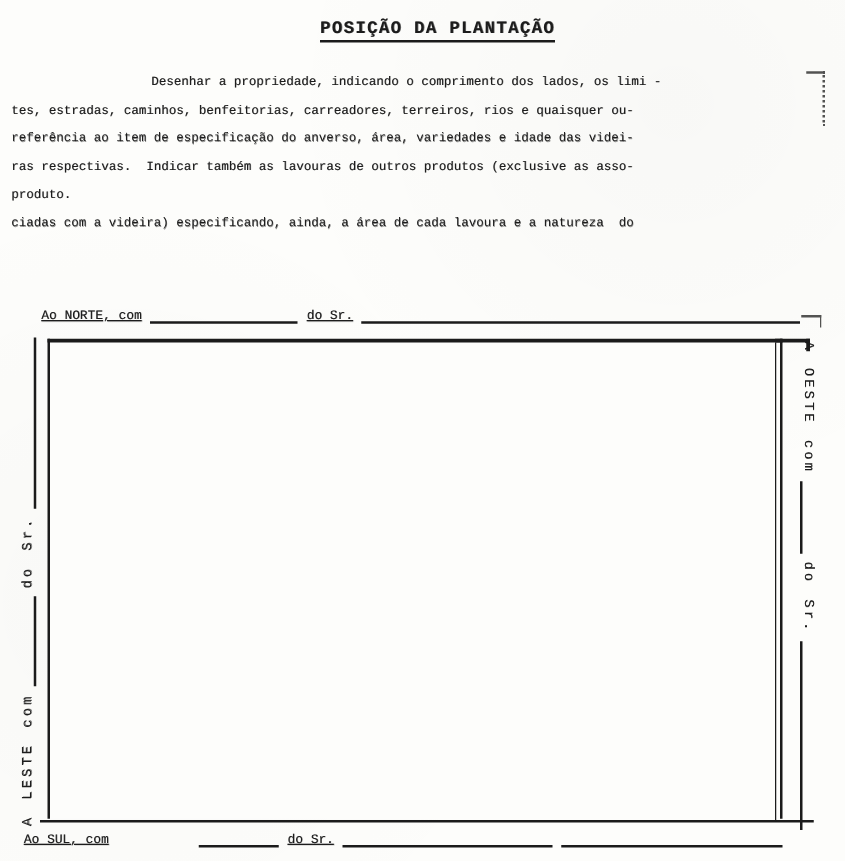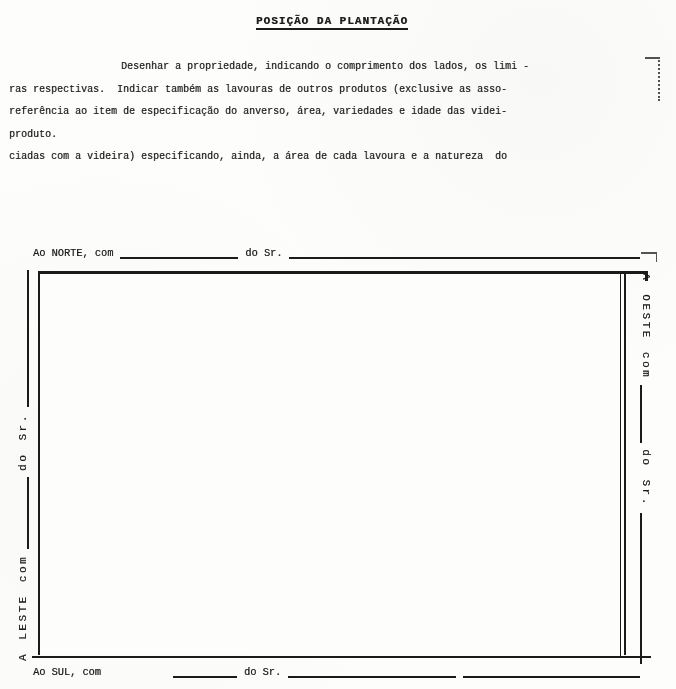--- a/index.html
+++ b/index.html
@@ -13,35 +13,35 @@
   }
   .sheet{position:absolute;inset:0;}
   
   .sheet:before{content:"";position:absolute;inset:0;pointer-events:none;
     background:
       radial-gradient(circle at 80% 12%, rgba(0,0,0,0.02), transparent 40%),
       radial-gradient(circle at 15% 70%, rgba(0,0,0,0.02), transparent 45%);}
   .ink{color:#1c1c1c;text-shadow:0.4px 0.2px 0 rgba(25,25,25,0.55);}
   .title{
     position:absolute;left:256px;top:15px;
-    font-size:11px;font-weight:bold;letter-spacing:1px;white-space:pre;
+    font-size:14px;font-weight:bold;letter-spacing:1px;white-space:pre;
     padding-bottom:1px;border-bottom:2px solid #1b1b1b;
     text-shadow:0.5px 0.3px 0 rgba(25,25,25,0.6);
   }
   .para{position:absolute;left:9px;top:56px;width:662px;font-size:10px;}
   .pline{height:22.5px;line-height:22.5px;white-space:pre;
     text-shadow:0.4px 0.2px 0 rgba(25,25,25,0.5);}
   .pline.indent{padding-left:112px;}
 
   .row{position:absolute;display:flex;align-items:flex-end;
     font-size:10.3px;column-gap:7px;}
   .row.north{left:33px;top:244px;width:607px;height:16px;}
-  .row.south{left:33px;top:663px;width:607px;height:16px;}
+  .row.south{left:19px;top:663px;width:607px;height:16px;}
   .row .lbl{white-space:pre;line-height:13px;
-    text-shadow:0.4px 0.2px 0 rgba(25,25,25,0.55);}
+    text-shadow:0.4px 0.2px 0 rgba(25,25,25,0.55);text-decoration:underline;}
   .blank{height:3px;border-bottom:2px solid #1b1b1b;margin-bottom:1px;}
   .blank.w118{width:118px;}
   .blank.w64{width:64px;}
   .blank.w168{width:168px;}
   .blank.grow{flex:1;}
   .spacer{width:58px;}
 
   .box{
     position:absolute;left:38px;top:271px;width:584px;height:381px;
     border:2px solid #1b1b1b;border-top-width:3px;
@@ -79,22 +79,23 @@
 </style>
 </head>
 <body>
 
 <div class="sheet">
 
   <div class="title ink">POSIÇÃO DA PLANTAÇÃO</div>
 
   <div class="para">
     <div class="pline indent">Desenhar a propriedade, indicando o comprimento dos lados, os limi -</div>
+    <div class="pline">tes, estradas, caminhos, benfeitorias, carreadores, terreiros, rios e quaisquer ou-</div>
+    <div class="pline">referência ao item de especificação do anverso, área, variedades e idade das videi-</div>
     <div class="pline">ras respectivas.  Indicar também as lavouras de outros produtos (exclusive as asso-</div>
-    <div class="pline">referência ao item de especificação do anverso, área, variedades e idade das videi-</div>
     <div class="pline">produto.</div>
     <div class="pline">ciadas com a videira) especificando, ainda, a área de cada lavoura e a natureza  do</div>
   </div>
 
   <div class="row north">
     <span class="lbl">Ao NORTE, com</span>
     <span class="blank w118"></span>
     <span class="lbl">do Sr.</span>
     <span class="blank grow"></span>
   </div>

